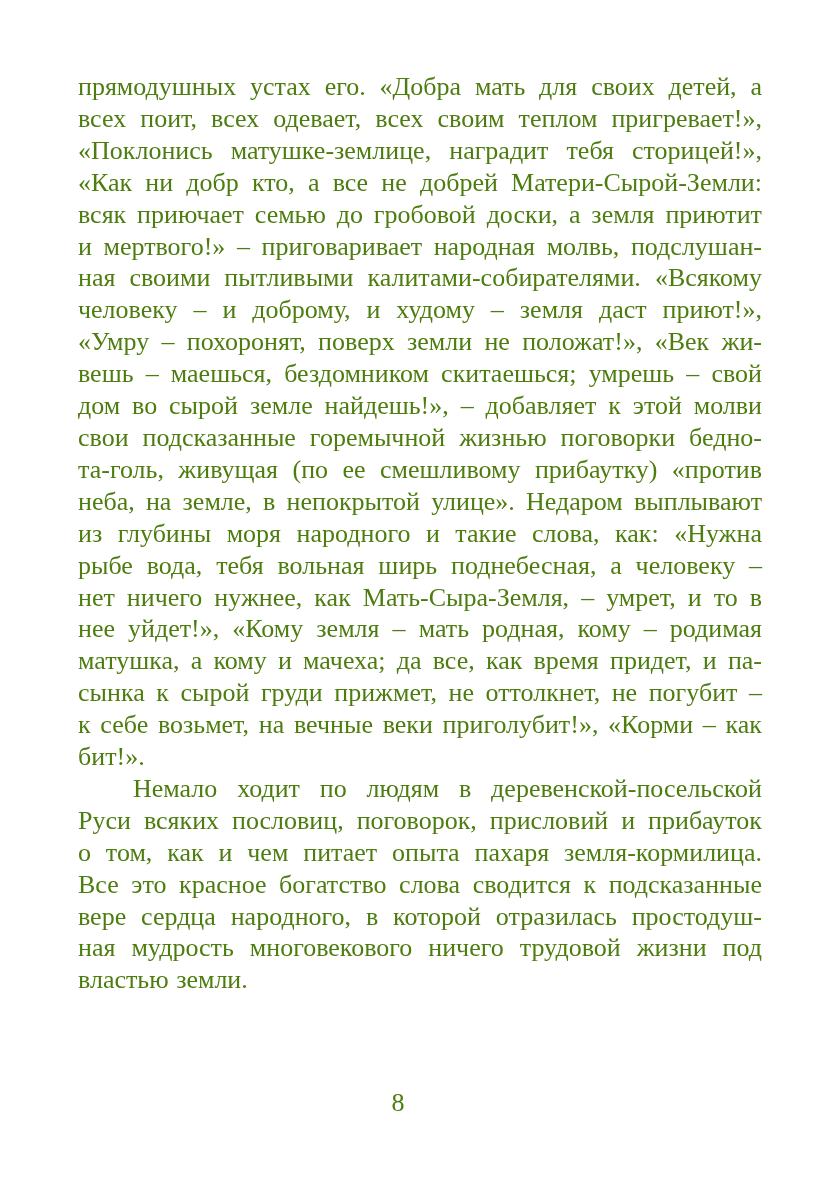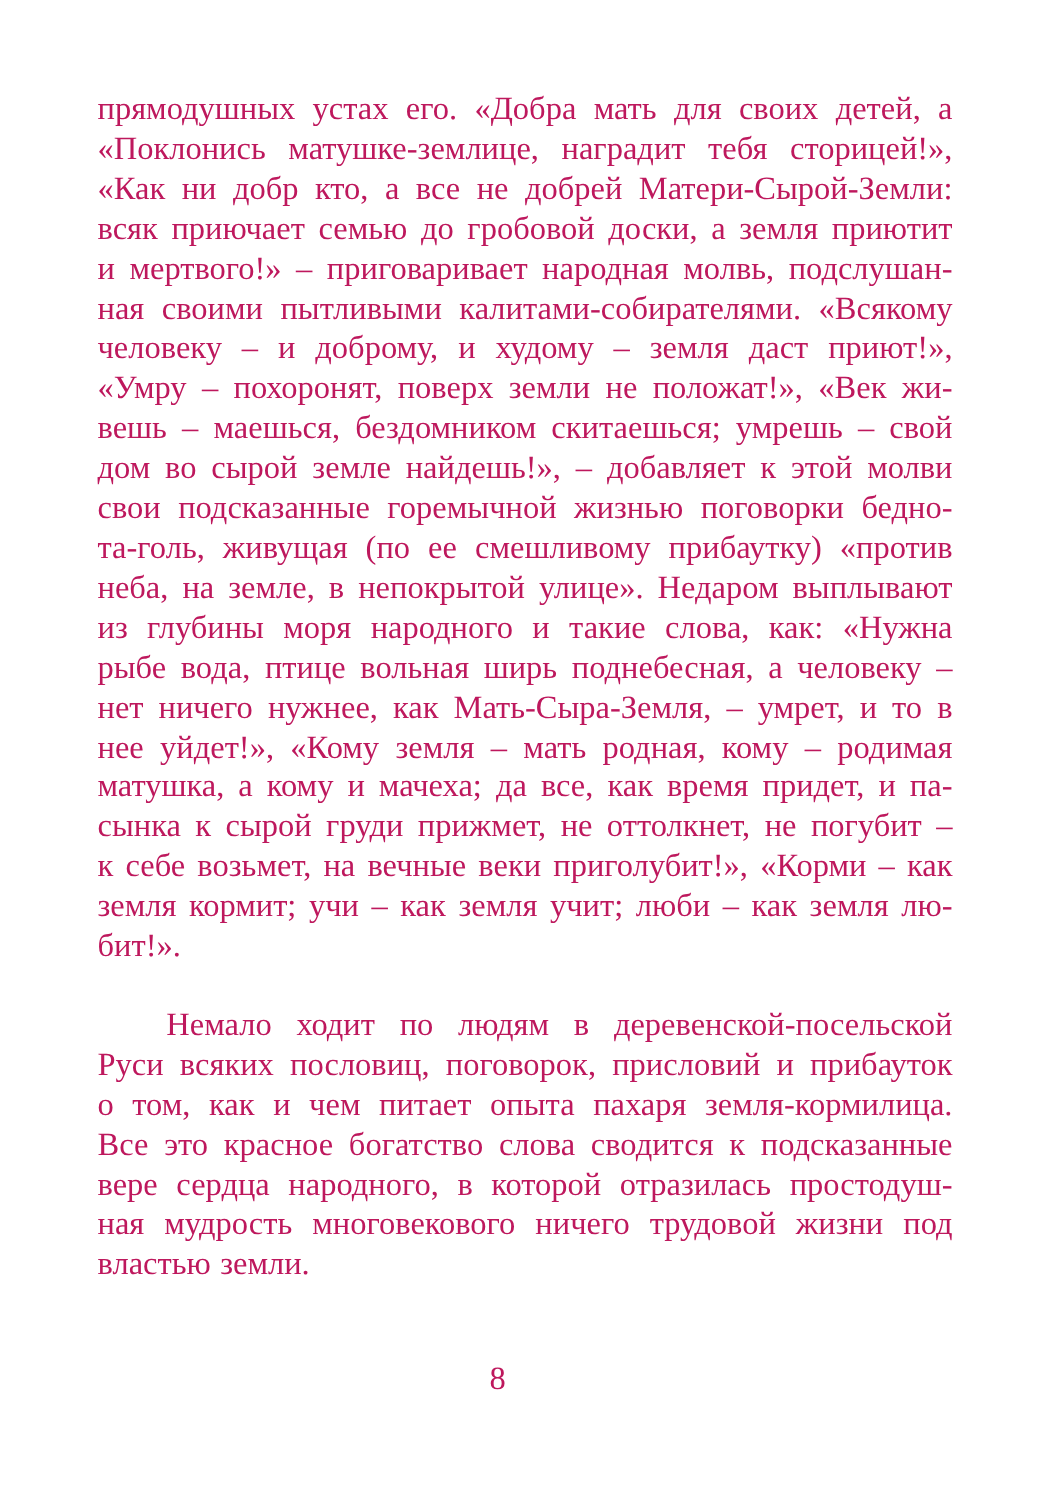--- a/index.html
+++ b/index.html
@@ -7,21 +7,21 @@
     padding: 0;
     background: #ffffff;
   }
   .page {
     position: relative;
     width: 840px;
     height: 1191px;
     background: #ffffff;
     overflow: hidden;
     font-family: "Liberation Serif", "DejaVu Serif", serif;
-    color: #be185d;
+    color: #4d7c0f;
   }
   .text-block {
     position: absolute;
     left: 78px;
     top: 71px;
     width: 684px;
   }
   .para {
     margin: 0;
     padding: 0;
@@ -33,59 +33,58 @@
     text-align-last: justify;
     word-spacing: 1px;
     white-space: normal;
   }
   .line.last {
     text-align: right;
     text-align-last: left;
   }
   .line.indent {
     text-indent: 55px;
-    margin-top: 31px;
   }
   .page-number {
     position: absolute;
     top: 1087px;
     left: 0;
     width: 796px; 
     text-align: center;
     font-size: 26px;
     line-height: 32px;
   }
 </style>
 </head>
 <body>
 
 <div class="page">
   <div class="text-block" id="text-block">
       <div class="para">
         <div class="line">прямодушных устах его. «Добра мать для своих детей, а</div>
+        <div class="line">всех поит, всех одевает, всех своим теплом пригревает!»,</div>
         <div class="line">«Поклонись матушке-землице, наградит тебя сторицей!»,</div>
         <div class="line">«Как ни добр кто, а все не добрей Матери-Сырой-Земли:</div>
         <div class="line">всяк приючает семью до гробовой доски, а земля приютит</div>
         <div class="line">и мертвого!» – приговаривает народная молвь, подслушан-</div>
         <div class="line">ная своими пытливыми калитами-собирателями. «Всякому</div>
         <div class="line">человеку – и доброму, и худому – земля даст приют!»,</div>
         <div class="line">«Умру – похоронят, поверх земли не положат!», «Век жи-</div>
         <div class="line">вешь – маешься, бездомником скитаешься; умрешь – свой</div>
         <div class="line">дом во сырой земле найдешь!», – добавляет к этой молви</div>
         <div class="line">свои подсказанные горемычной жизнью поговорки бедно-</div>
         <div class="line">та-голь, живущая (по ее смешливому прибаутку) «против</div>
         <div class="line">неба, на земле, в непокрытой улице». Недаром выплывают</div>
         <div class="line">из глубины моря народного и такие слова, как: «Нужна</div>
-        <div class="line">рыбе вода, птице вольная ширь поднебесная, а человеку –</div>
+        <div class="line">рыбе вода, тебя вольная ширь поднебесная, а человеку –</div>
         <div class="line">нет ничего нужнее, как Мать-Сыра-Земля, – умрет, и то в</div>
         <div class="line">нее уйдет!», «Кому земля – мать родная, кому – родимая</div>
         <div class="line">матушка, а кому и мачеха; да все, как время придет, и па-</div>
         <div class="line">сынка к сырой груди прижмет, не оттолкнет, не погубит –</div>
         <div class="line">к себе возьмет, на вечные веки приголубит!», «Корми – как</div>
-        <div class="line">земля кормит; учи – как земля учит; люби – как земля лю-</div>
         <div class="line last">бит!».</div>
       </div>
       <div class="para">
         <div class="line indent">Немало ходит по людям в деревенской-посельской</div>
         <div class="line">Руси всяких пословиц, поговорок, присловий и прибауток</div>
         <div class="line">о том, как и чем питает опыта пахаря земля-кормилица.</div>
         <div class="line">Все это красное богатство слова сводится к подсказанные</div>
         <div class="line">вере сердца народного, в которой отразилась простодуш-</div>
         <div class="line">ная мудрость многовекового ничего трудовой жизни под</div>
         <div class="line last">властью земли.</div>

